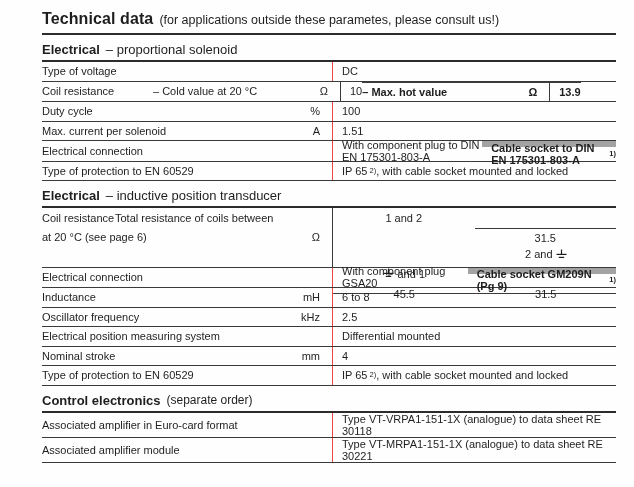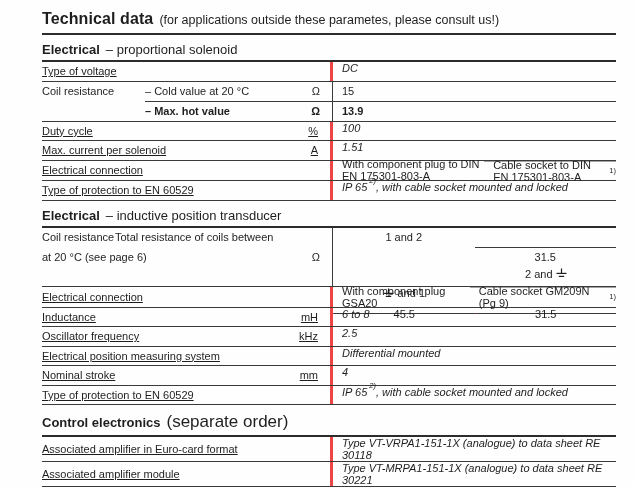--- a/index.html
+++ b/index.html
@@ -13,40 +13,40 @@
   .page { width:634px; height:487px; background:#fefefe; overflow:hidden; }
   .content { margin-left:42px; width:574px; padding-top:7px; }
 
   .title-row { display:flex; align-items:baseline; gap:6px; padding:3px 0 5px 0; border-bottom:2px solid #2c2c2c; }
   .title-main { font-weight:bold; font-size:16px; letter-spacing:0.1px; }
   .title-note { font-size:12.5px; }
 
   .heading-row { display:flex; align-items:center; gap:6px; padding:7px 0 3px 0; border-bottom:2px solid #2c2c2c; }
   .heading-main { font-weight:bold; font-size:13px; }
   .heading-note { font-size:13px; }
-  .heading-note.md { font-size:17px; }
+  .heading-note.md { font-size:12px; }
 
   .row { display:flex; align-items:stretch; border-bottom:1px solid #3a3a3a; min-height:19.5px; font-size:11px; }
-  .lcell { width:291px; border-right:3px solid #ef4444; display:flex; align-items:center; padding-right:12px;text-decoration:underline; }
+  .lcell { width:291px; border-right:1px solid #ef4444; display:flex; align-items:center; padding-right:12px; }
   .lcell.top { align-items:flex-start; padding-top:3.5px; }
-  .rcell { flex:1; display:flex; align-items:flex-start; padding-left:9px;font-style:italic; }
+  .rcell { flex:1; display:flex; align-items:center; padding-left:9px; }
   .unit { margin-left:auto; }
 
   
   .glabel { width:103px; display:flex; align-items:center; height:19.5px; }
-  .gstack { flex:1; display:flex; flex-direction:column; }
+  .gstack { flex:1; display:flex; flex-direction:row;margin-left:8px; }
   .gsub { display:flex; height:19.5px; }
   .gsub.topline { border-top:1px solid #3a3a3a;font-weight:bold; }
   .gsubleft { width:188px; border-right:1px solid #3a3a3a; display:flex; align-items:center; padding-right:12px; }
   .gsubval { flex:1; display:flex; align-items:center; padding-left:9px; }
 
   
   .rstack { flex:1; display:flex; flex-direction:row; }
   .rline { height:19.5px; display:flex; align-items:center; padding-left:9px; }
-  .rline.topline { border-top:1px solid #a3a3a3; }
+  .rline.topline { border-top:6px solid #a3a3a3;font-weight:bold; }
 
   
   .lcell-trans { width:291px; border-right:1px solid #3a3a3a; display:flex; flex-direction:column; padding-right:12px; }
   .tl-line { height:19.5px; display:flex; align-items:center; }
   .tl-a { width:73px; }
   .tgrid { flex:1; display:grid; grid-template-columns:1fr 1fr; grid-auto-rows:19.5px; }
   .tcell { display:flex; align-items:center; justify-content:center; gap:3px; }
   .tcell.bl { border-left:1px solid #c2410c;margin-top:46px; }
   .tcell.topline { border-top:1px solid #3a3a3a; }
 
@@ -82,21 +82,21 @@
       <div class="glabel">
         <span>Coil resistance</span>
       </div>
       <div class="gstack">
         <div class="gsub">
           <div class="gsubleft">
             <span>– Cold value at 20 °C</span>
             <span class="unit">Ω</span>
           </div>
           <div class="gsubval">
-            <span>15</span>
+            <span>10</span>
           </div>
         </div>
         <div class="gsub topline">
           <div class="gsubleft">
             <span>– Max. hot value</span>
             <span class="unit">Ω</span>
           </div>
           <div class="gsubval">
             <span>13.9</span>
           </div>

